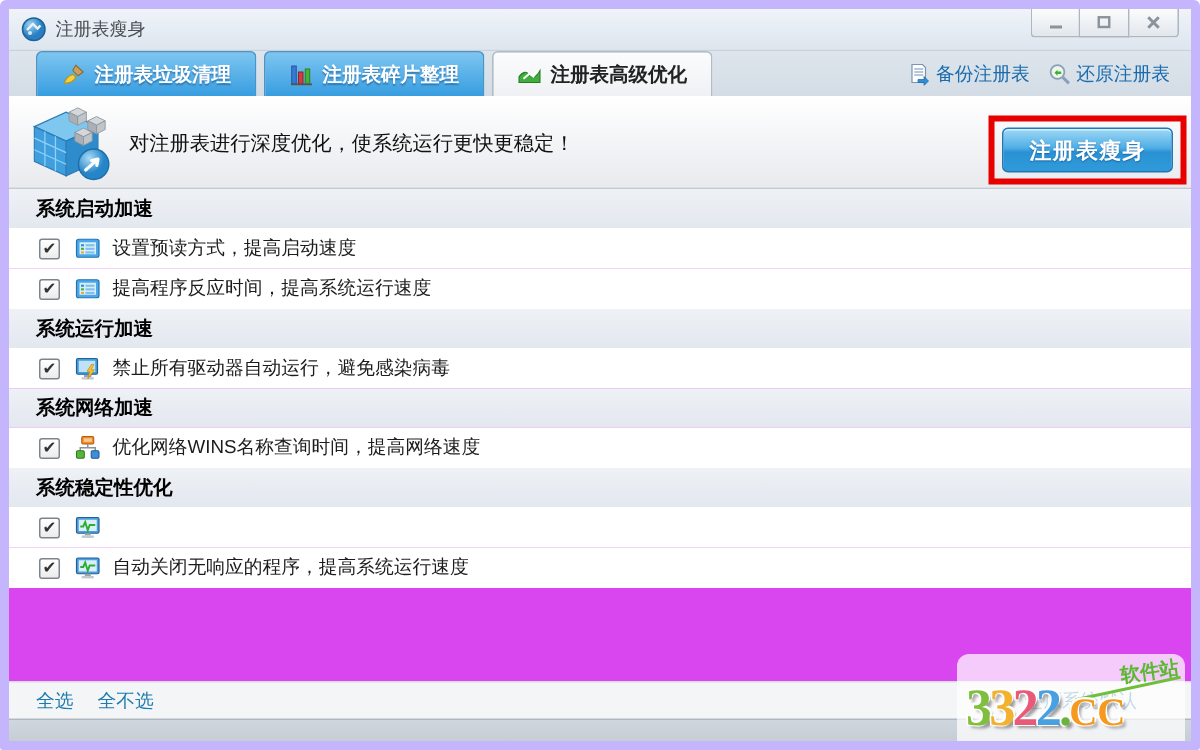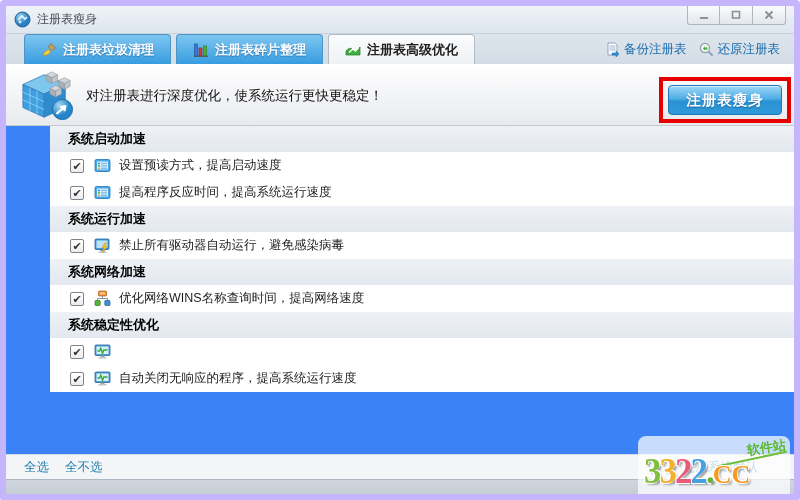--- a/index.html
+++ b/index.html
@@ -65,21 +65,21 @@
     border:4px solid #e60000; display:flex; align-items:center; justify-content:center;
   }
   .optimize-btn {
     width:114px; height:30px; border:1px solid #1f77b6; border-radius:4px;
     background:linear-gradient(#9ed8f5 0%,#4faee6 45%,#2a92d4 55%,#2f9ad9 100%);
     color:#fff; font-size:14.5px; font-weight:bold; letter-spacing:1px;
     text-shadow:0 1px 1px rgba(10,70,130,.6); cursor:pointer;
     box-shadow:inset 0 1px 0 rgba(255,255,255,.6);
   }
   
-  .list { position:absolute; left:0; top:120px; width:100%; height:328px; background:#3b82f6; overflow:hidden;padding-left:44px; }
+  .list { position:absolute; left:0; top:120px; width:100%; height:328px; background:#d946ef; overflow:hidden; }
   .section-header {
     height:26px; line-height:26px; padding-left:18px;
     background:linear-gradient(#eef1f5,#e3e8ef);
     font-size:13px; font-weight:bold; color:#000;
   }
   .item-row { height:27px; display:flex; align-items:center; background:#fff; }
   .cb {
     width:14px; height:14px; margin-left:20px; border:1px solid #7d848c; border-radius:2px;
     background:linear-gradient(#fff,#ececec); font-size:11px; line-height:12px;
     color:#333; text-align:center; font-weight:bold; cursor:pointer; flex:0 0 auto;

